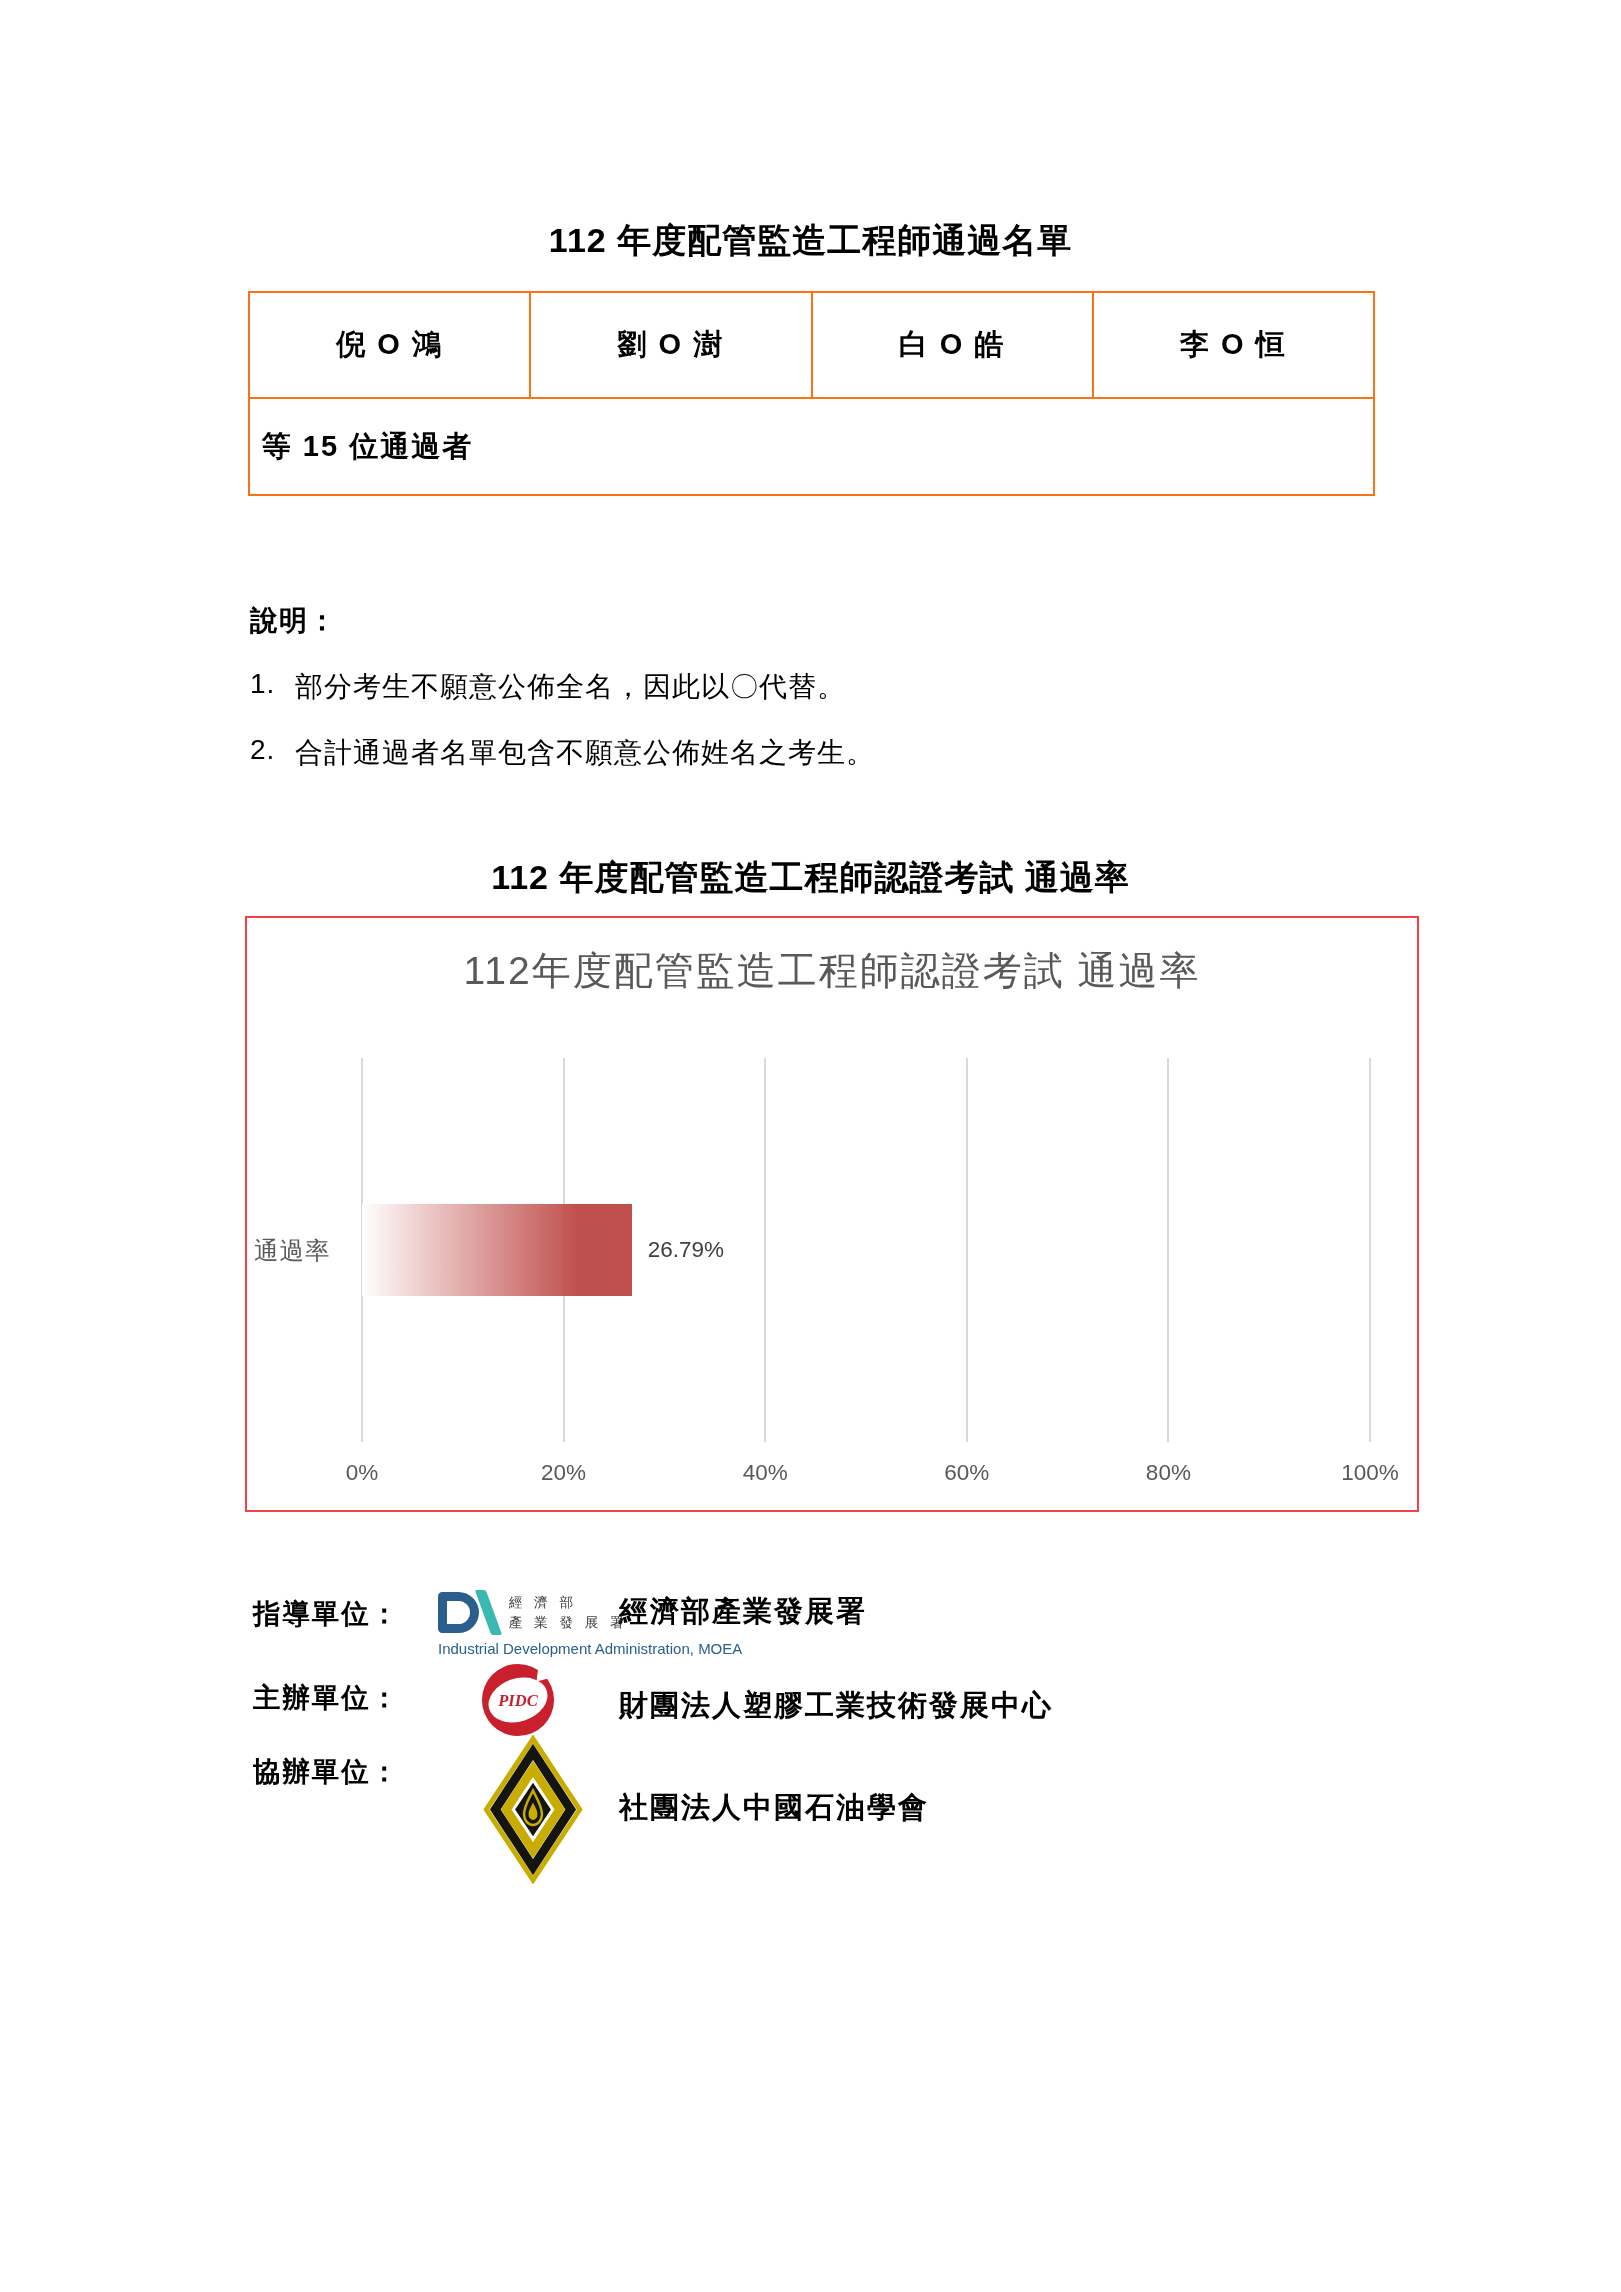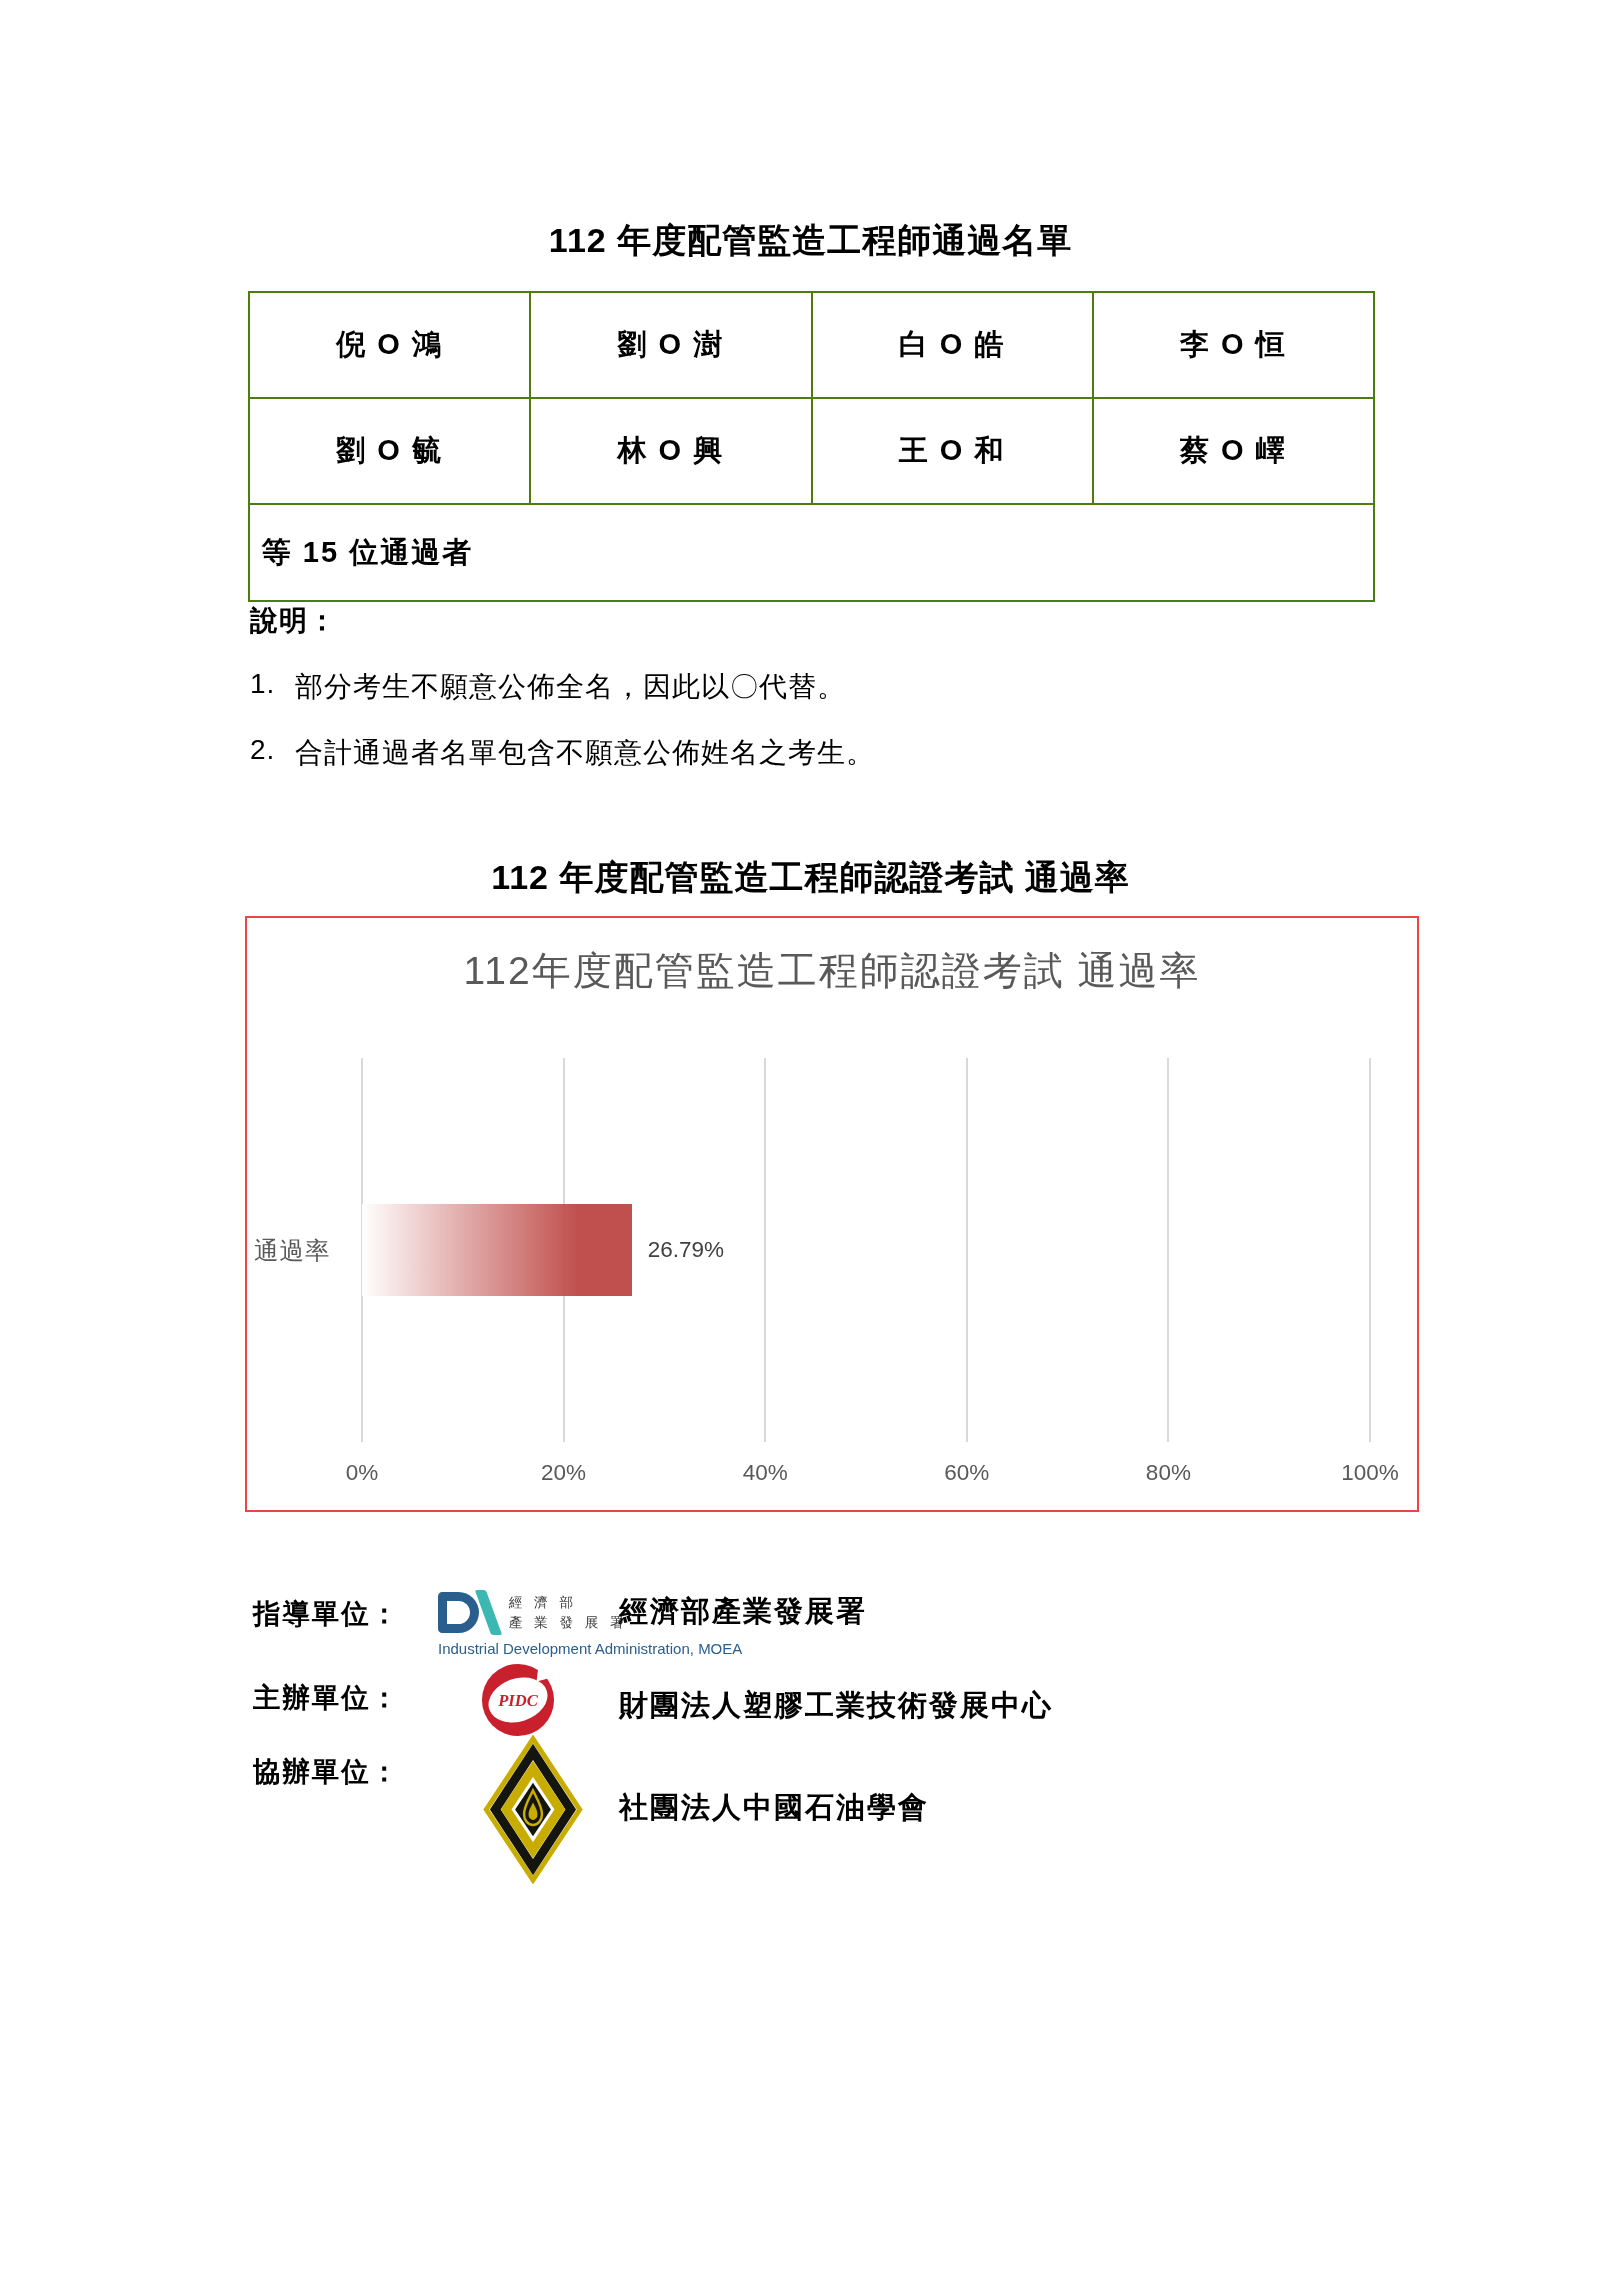--- a/index.html
+++ b/index.html
@@ -16,21 +16,21 @@
   }
   #title1 { top:218px; }
   #title2 { top:855px; }
 
   
   .name-table {
     position:absolute; left:248px; top:291px; width:1127px;
     border-collapse:collapse; table-layout:fixed;
   }
   .name-table td {
-    border:2px solid #4d7c0f; text-align:center;
+    border:2px solid #f97316; text-align:center;
     font-size:29px; font-weight:bold; letter-spacing:2px;
   }
   .name-row td { height:102px; }
   .summary-cell-td {
     height:93px; text-align:left !important; padding-left:11.8px;
     border-top-width:2.9px !important; letter-spacing:1px;
   }
 
   
   .notes { position:absolute; left:250px; top:602px; font-size:28px; }
@@ -117,26 +117,20 @@
 
   <div class="doc-title" id="title1">112 年度配管監造工程師通過名單</div>
 
   <table class="name-table">
     <tbody>
         <tr class="name-row">
       <td>倪 O 鴻</td>
       <td>劉 O 澍</td>
       <td>白 O 皓</td>
       <td>李 O 恒</td>
-    </tr>
-    <tr class="name-row">
-      <td>劉 O 毓</td>
-      <td>林 O 興</td>
-      <td>王 O 和</td>
-      <td>蔡 O 嶧</td>
     </tr>
     <tr>
       <td colspan="4" class="summary-cell-td">等 15 位通過者</td>
     </tr>
   </tbody>
     </table>
 
   <div class="notes">
     <div class="notes-heading">說明：</div>
     <div class="note-item">

